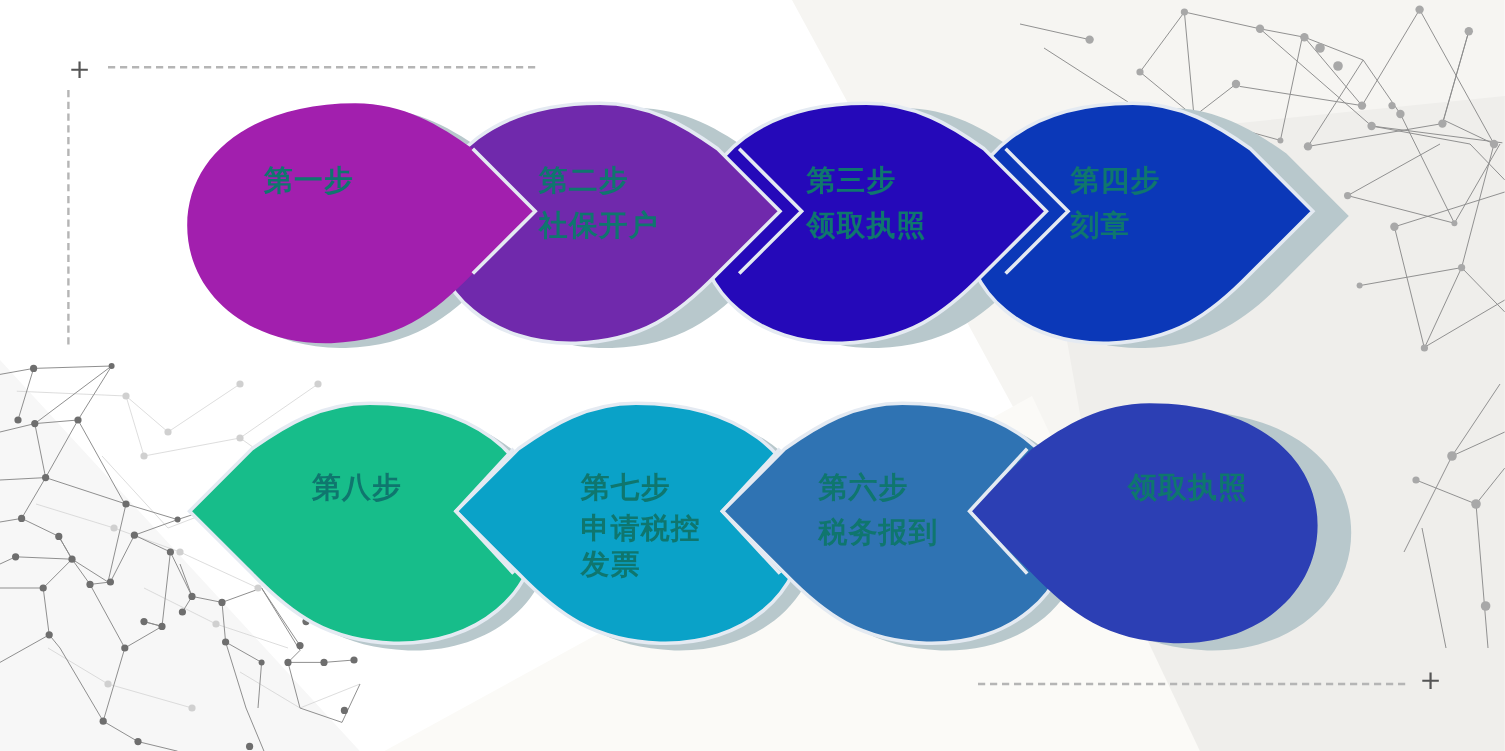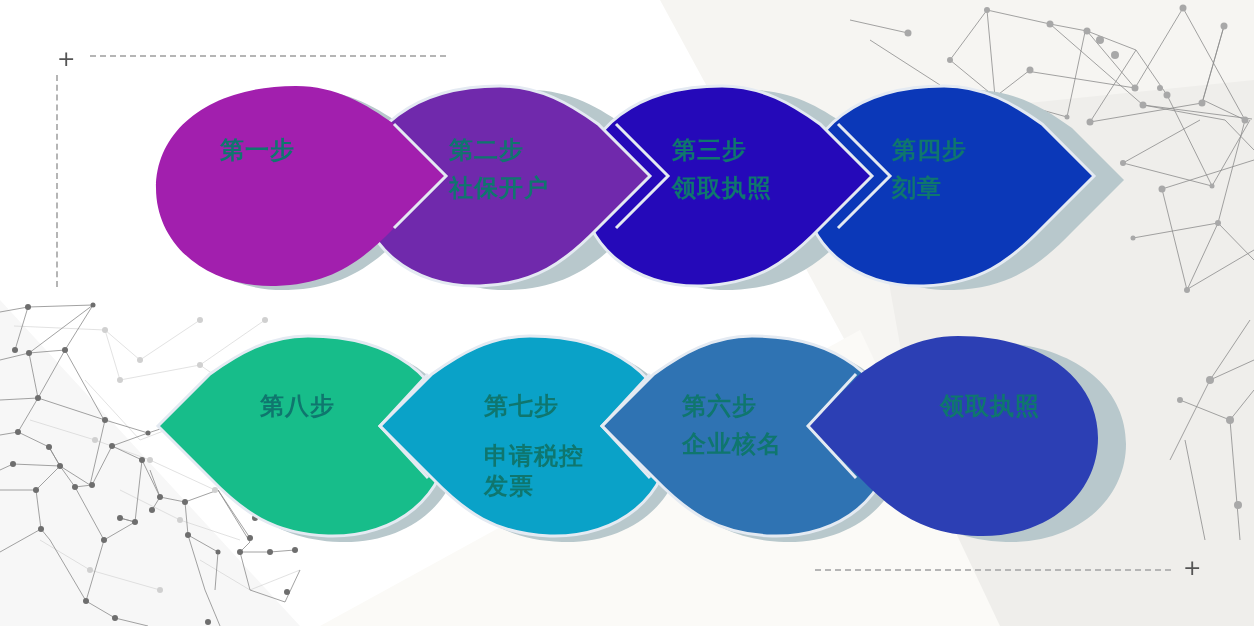--- a/index.html
+++ b/index.html
@@ -266,21 +266,21 @@
 <div class="step-label" style="left:892px;top:131px;">
   <span>第四步</span>
   <span>刻章</span>
 </div>
 
 <div class="step-label" style="left:260px;top:387px;">
   <span>第八步</span>
 </div>
 <div class="step-label" style="left:484px;top:387px;">
   <span>第七步</span>
-  <span class="desc-wrap" style="margin-top:16px;">申请税控发票</span>
+  <span class="desc-wrap" style="margin-top:0;">申请税控发票</span>
 </div>
 <div class="step-label" style="left:682px;top:387px;">
   <span>第六步</span>
-  <span>企业核名</span>
+  <span>税务报到</span>
 </div>
 <div class="step-label" style="left:940px;top:387px;">
   <span>领取执照</span>
 </div>
 
 </body></html>

